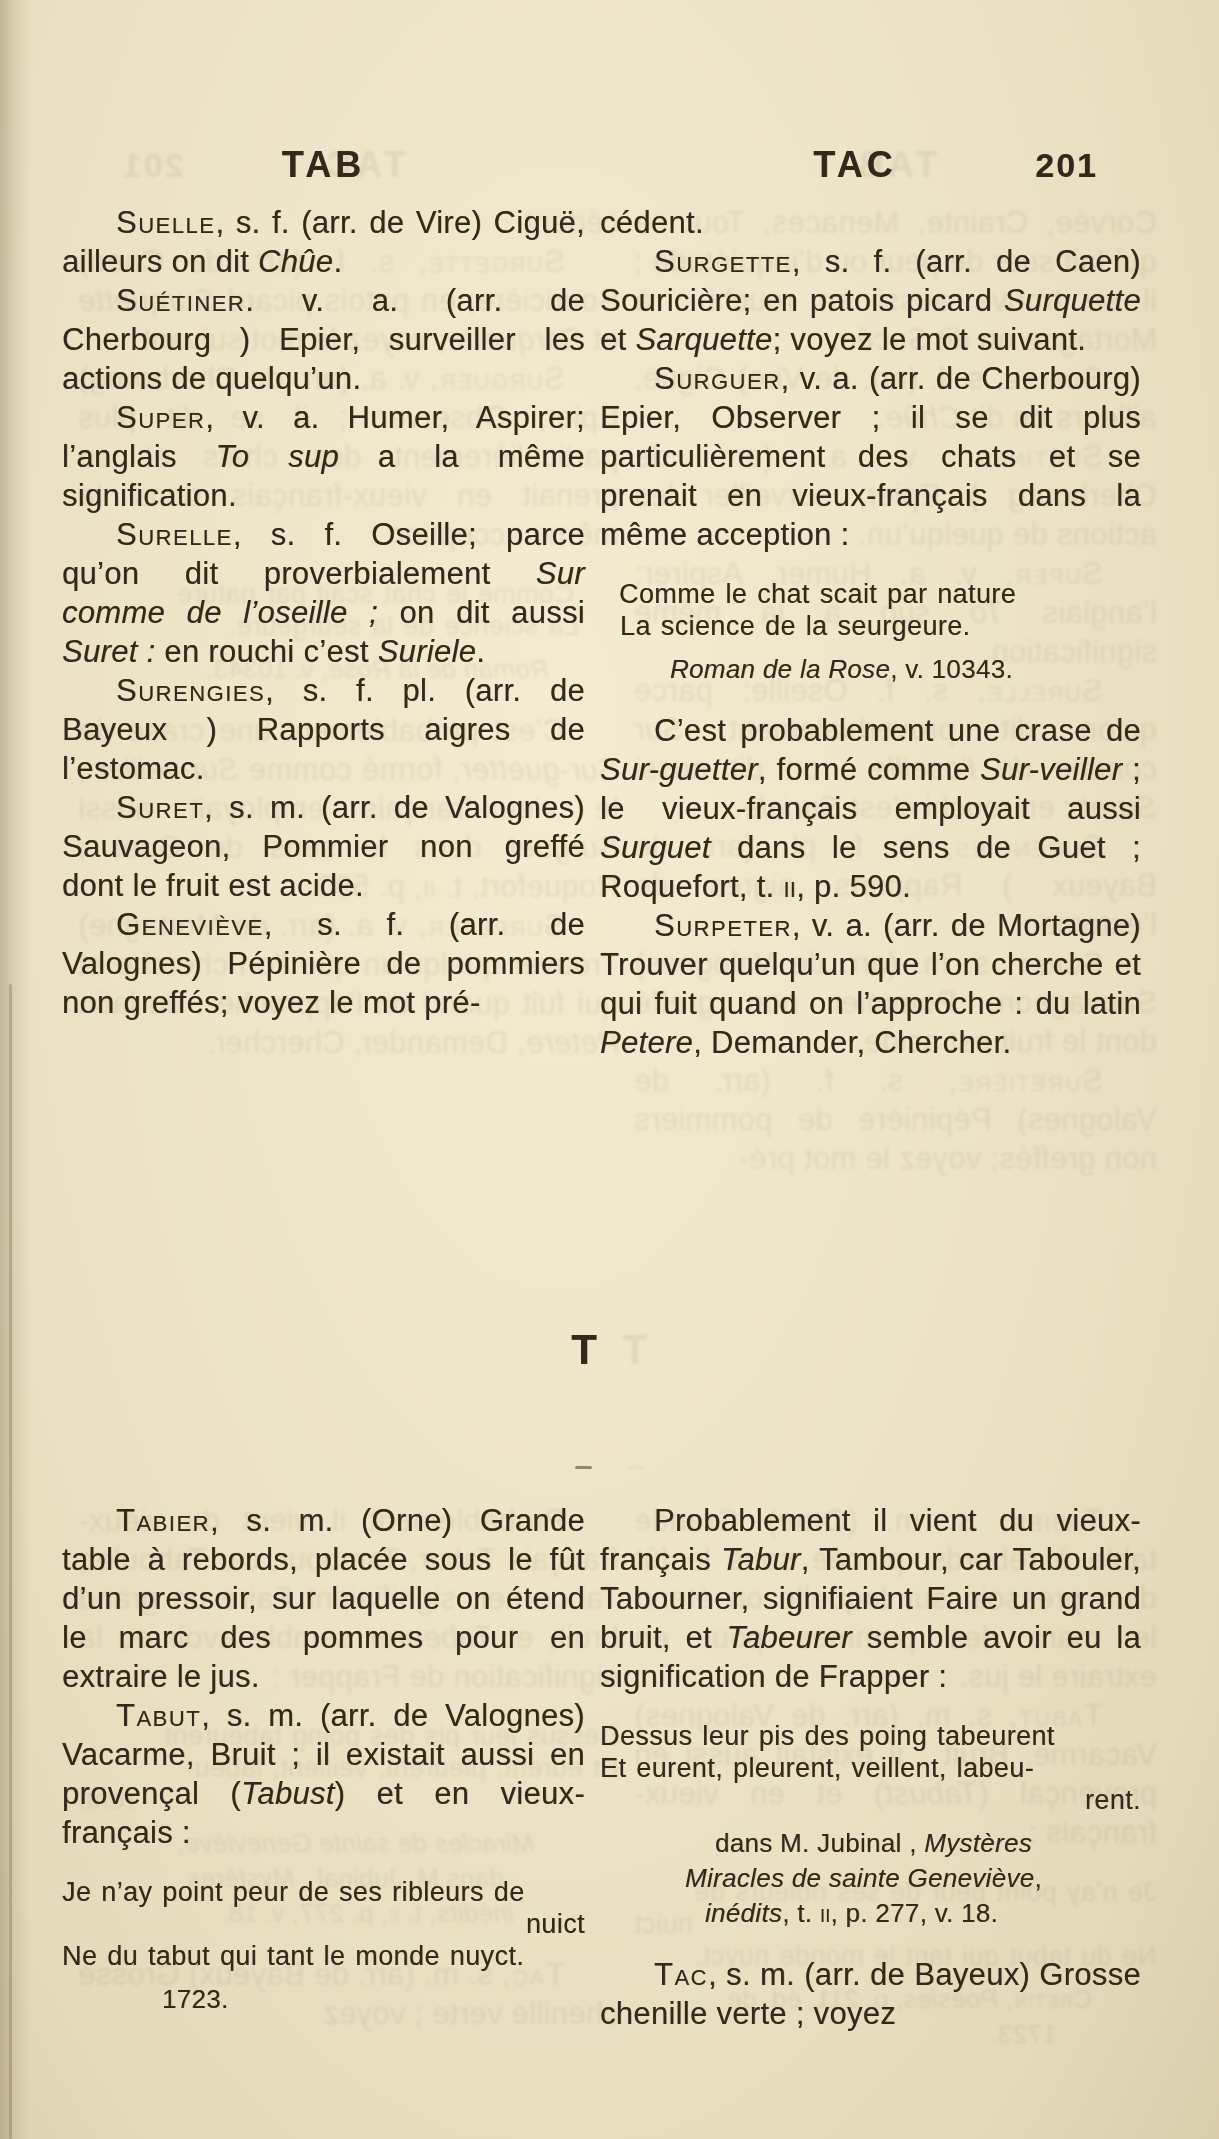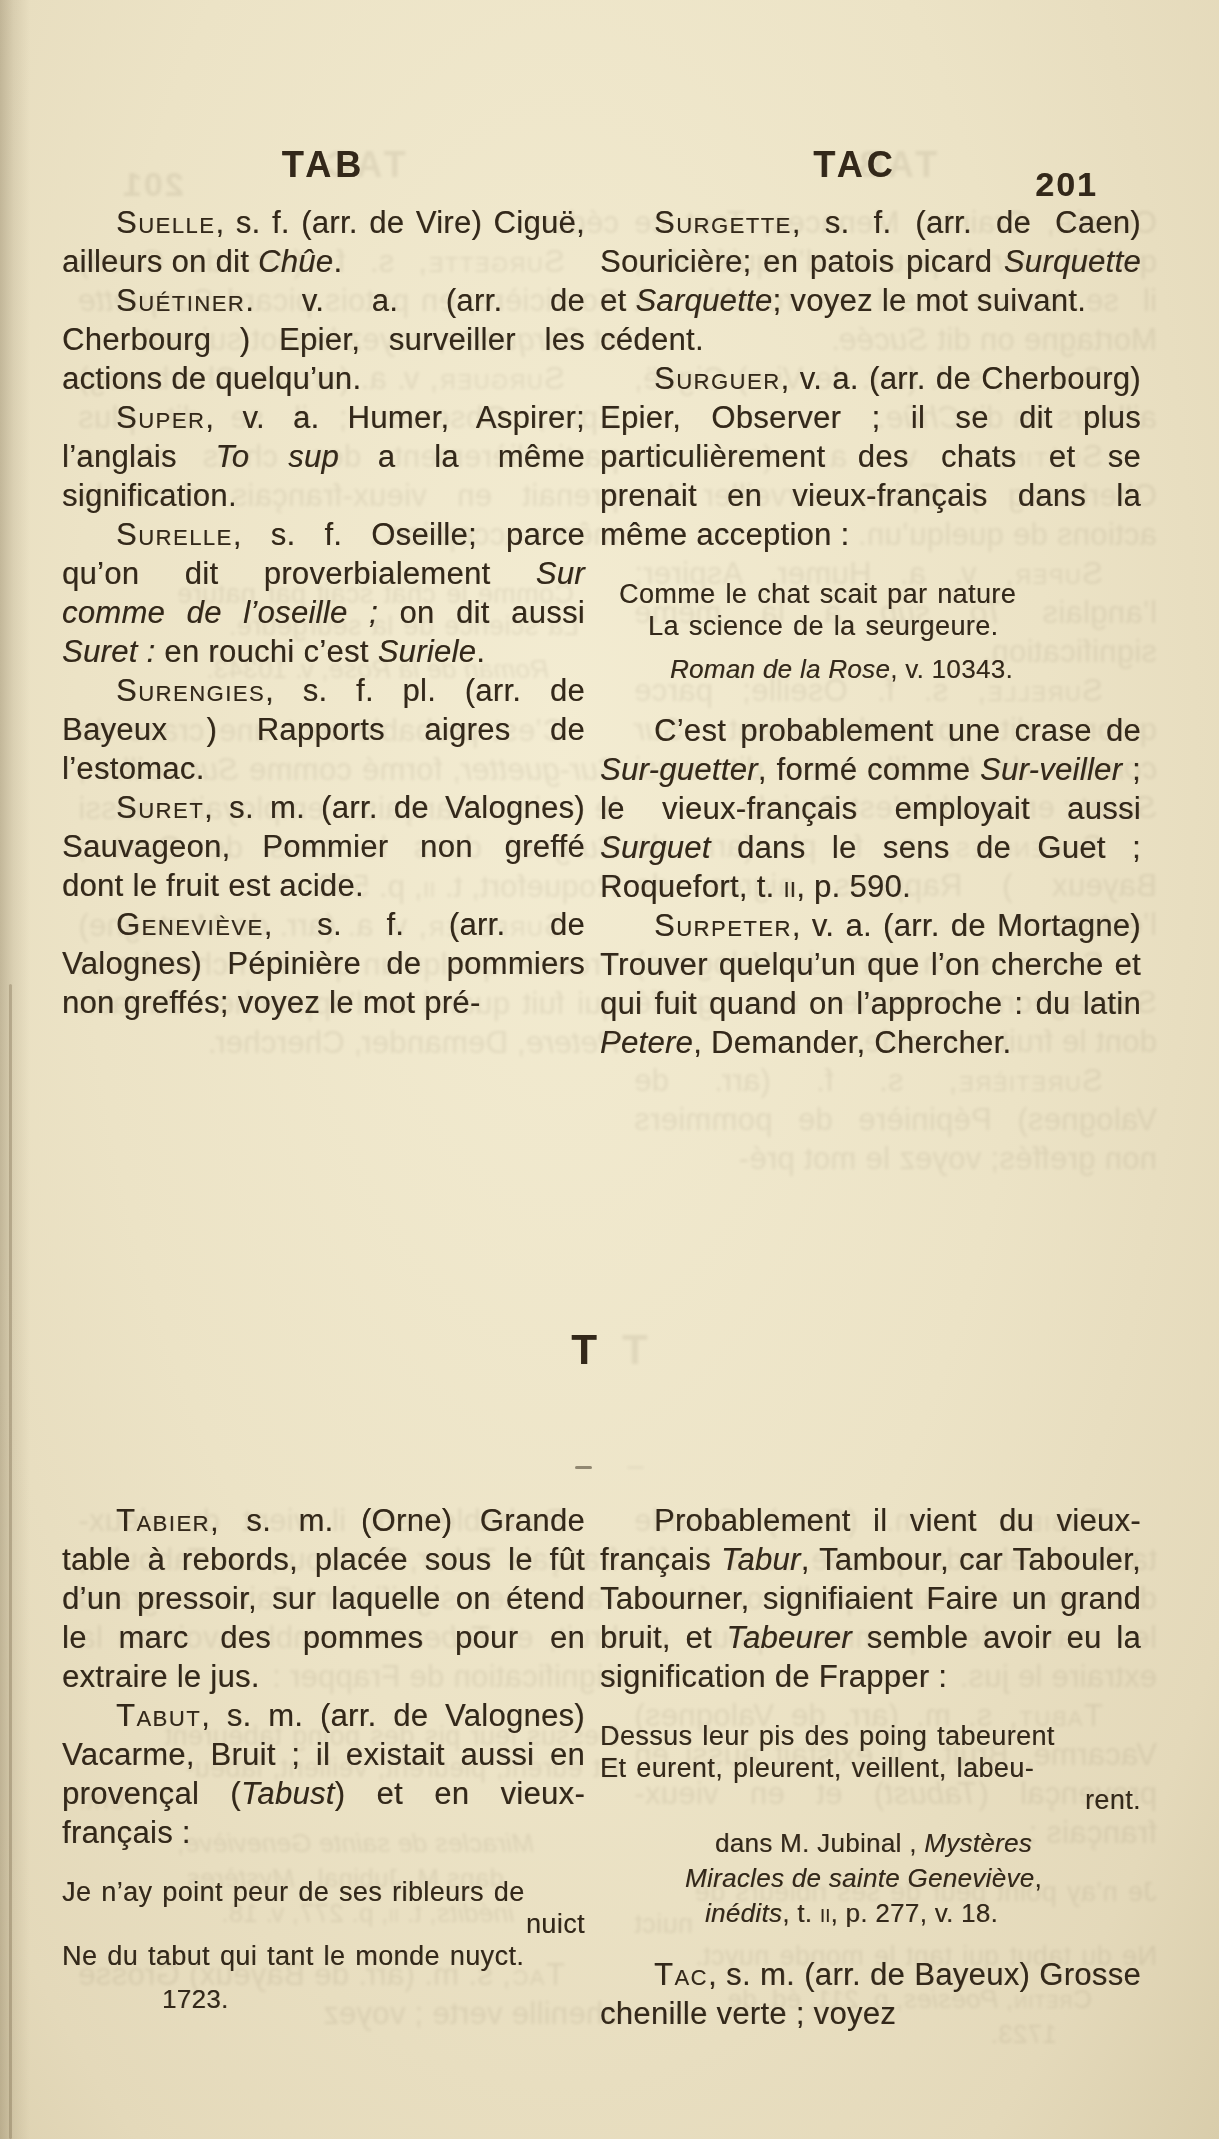--- a/index.html
+++ b/index.html
@@ -26,21 +26,21 @@
   }
   .edge-shade::after{
     content:"";position:absolute;left:9px;top:46%;bottom:0;width:3px;
     background:rgba(96,80,52,0.28);border-radius:2px;
   }
   .running-head{position:absolute;top:144px;left:0;width:1219px;height:50px;}
   .head-left{position:absolute;left:62px;width:523px;text-align:center;
     font-size:36px;font-weight:bold;letter-spacing:4px;}
   .head-right{position:absolute;left:600px;width:510px;text-align:center;
     font-size:36px;font-weight:bold;letter-spacing:4px;}
-  .page-number{position:absolute;right:121px;top:2px;font-size:34px;font-weight:bold;letter-spacing:2px;margin-top:19px;}
+  .page-number{position:absolute;right:121px;top:2px;font-size:34px;font-weight:bold;letter-spacing:2px;}
   .col{position:absolute;font-size:31px;line-height:39px;letter-spacing:0.3px;}
   .col.top-left{left:62px;top:203px;width:523px;}
   .col.top-right{left:600px;top:203px;width:541px;}
   .col.bottom-left{left:62px;top:1501px;width:523px;}
   .col.bottom-right{left:600px;top:1501px;width:541px;}
   .entry{margin:0;text-align:justify;}
   .entry.indent{text-indent:54px;}
   .quote{font-size:27px;line-height:32px;margin:24px 0 4px 0;
     letter-spacing:0.4px;word-spacing:2px;}
   .quote .line{text-align:left;}
@@ -133,26 +133,26 @@
     <div class="col top-left">
         <p class="entry indent"><span class="seg-hw">Suelle</span><span>, s. f. (arr. de Vire) Ciguë, ailleurs on dit </span><span class="seg-i">Chûe</span><span>.</span></p>
         <p class="entry indent"><span class="seg-hw">Suétiner</span><span>. v. a. (arr. de Cherbourg ) Epier, surveiller les actions de quelqu’un.</span></p>
         <p class="entry indent"><span class="seg-hw">Super</span><span>, v. a. Humer, Aspirer; l’anglais </span><span class="seg-i">To sup</span><span> a la même signification.</span></p>
         <p class="entry indent"><span class="seg-hw">Surelle</span><span>, s. f. Oseille; parce qu’on dit proverbialement </span><span class="seg-i">Sur comme de l’oseille ;</span><span> on dit aussi </span><span class="seg-i">Suret :</span><span> en rouchi c’est </span><span class="seg-i">Suriele</span><span>.</span></p>
         <p class="entry indent"><span class="seg-hw">Surengies</span><span>, s. f. pl. (arr. de Bayeux ) Rapports aigres de l’estomac.</span></p>
         <p class="entry indent"><span class="seg-hw">Suret</span><span>, s. m. (arr. de Valognes) Sauvageon, Pommier non greffé dont le fruit est acide.</span></p>
         <p class="entry indent"><span class="seg-hw">Geneviève</span><span>, s. f. (arr. de Valognes) Pépinière de pommiers non greffés; voyez le mot pré-</span></p>
       </div>
     <div class="col top-right">
+        <p class="entry"><span>cédent.</span></p>
         <p class="entry indent"><span class="seg-hw">Surgette</span><span>, s. f. (arr. de Caen) Souricière; en patois picard </span><span class="seg-i">Surquette</span><span> et </span><span class="seg-i">Sarquette</span><span>; voyez le mot suivant.</span></p>
-        <p class="entry"><span>cédent.</span></p>
         <p class="entry indent"><span class="seg-hw">Surguer</span><span>, v. a. (arr. de Cherbourg) Epier, Observer ; il se dit plus particulièrement des chats et se prenait en vieux-français dans la même acception :</span></p>
         <div class="quote">
           <div class="line" style="margin-left: 19px;"><span>Comme le chat scait par nature</span></div>
-          <div class="line" style="margin-left: 48px;"><span>La science de la seurgeure.</span></div>
+          <div class="line" style="margin-left: 20px;"><span>La science de la seurgeure.</span></div>
         </div>
         <div class="citation">
           <div class="line" style="margin-left: 70px;"><span class="seg-i">Roman de la Rose</span><span>, v. 10343.</span></div>
         </div>
         <p class="entry indent"><span>C’est probablement une crase de </span><span class="seg-i">Sur-guetter</span><span>, formé comme </span><span class="seg-i">Sur-veiller</span><span> ; le vieux-français employait aussi </span><span class="seg-i">Surguet</span><span> dans le sens de Guet ; Roquefort, t. </span><span class="seg-scn">II</span><span>, p. 590.</span></p>
         <p class="entry indent"><span class="seg-hw">Surpeter</span><span>, v. a. (arr. de Mortagne) Trouver quelqu’un que l’on cherche et qui fuit quand on l’approche : du latin </span><span class="seg-i">Petere</span><span>, Demander, Chercher.</span></p>
       </div>
 
     <div class="section-letter">T</div>
     <div class="section-dash"></div>

